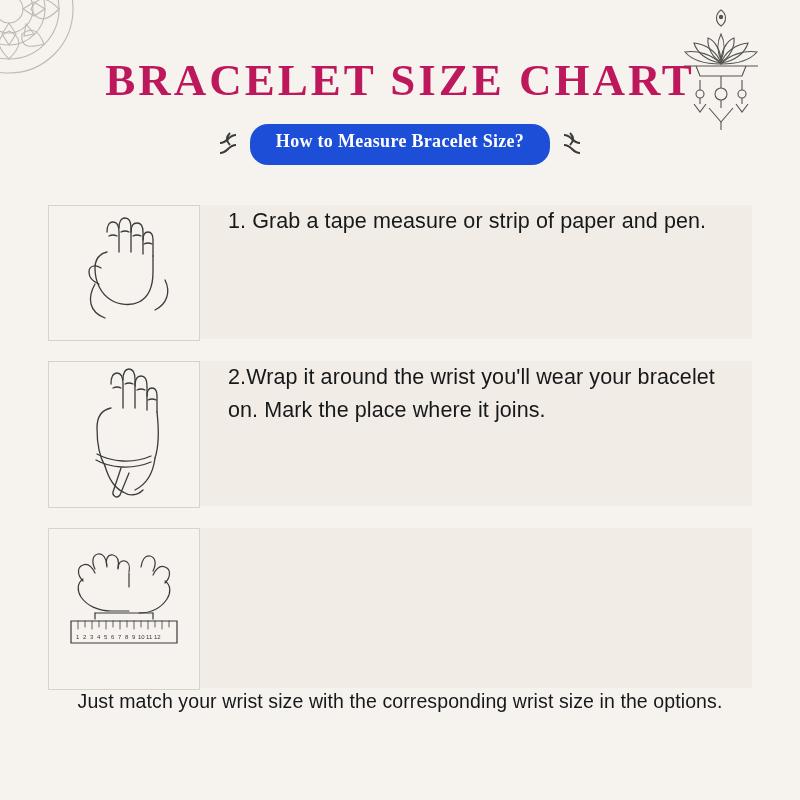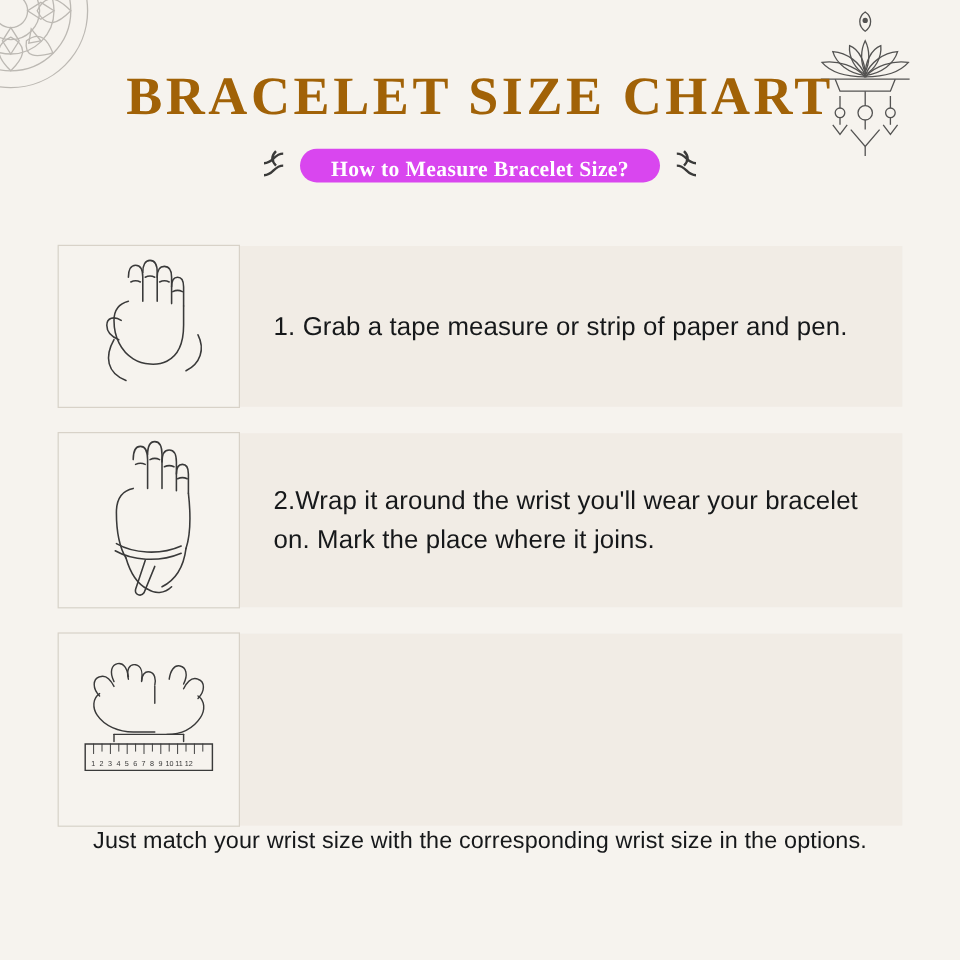--- a/index.html
+++ b/index.html
@@ -47,21 +47,21 @@
   .title {
     position: absolute;
     top: 58px;
     left: 0;
     width: 100%;
     text-align: center;
     font-family: "Liberation Serif", serif;
     font-size: 45px;
     letter-spacing: 3px;
     font-weight: 700;
-    color: #a16207;
+    color: #be185d;
     line-height: 1;
   }
 
   .subtitle-row {
     position: absolute;
     top: 124px;
     left: 0;
     width: 100%;
     display: flex;
     align-items: center;
@@ -69,44 +69,44 @@
     gap: 10px;
   }
 
   .flourish {
     width: 26px;
     height: 28px;
     opacity: 0.85;
   }
 
   .subtitle-pill {
-    background: #d946ef;
+    background: #1d4ed8;
     color: #ffffff;
     border-radius: 18px;
-    padding: 7px 26px 0 26px;
+    padding: 7px 26px 13px 26px;
     font-family: "Liberation Serif", serif;
     font-size: 18px;
     font-weight: 700;
     letter-spacing: 0.3px;
     white-space: nowrap;
   }
 
   
   .steps {
     position: absolute;
     top: 205px;
     left: 48px;
     width: 704px;
   }
 
   .step {
     position: relative;
     background: #f1ece5;
     display: flex;
-    align-items: center;
+    align-items: flex-start;
     margin-bottom: 22px;
   }
   .step-1 { height: 134px; }
   .step-2 { height: 145px; }
   .step-3 { height: 160px; }
 
   .step-figure {
     width: 152px;
     flex: 0 0 152px;
     background: #f6f3ee;

